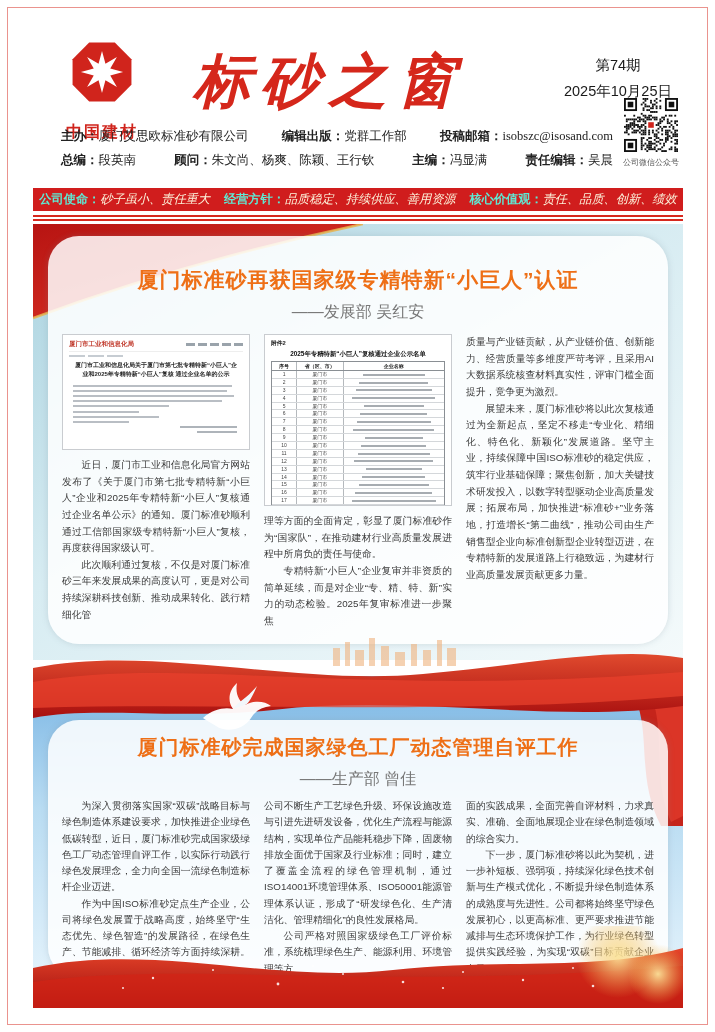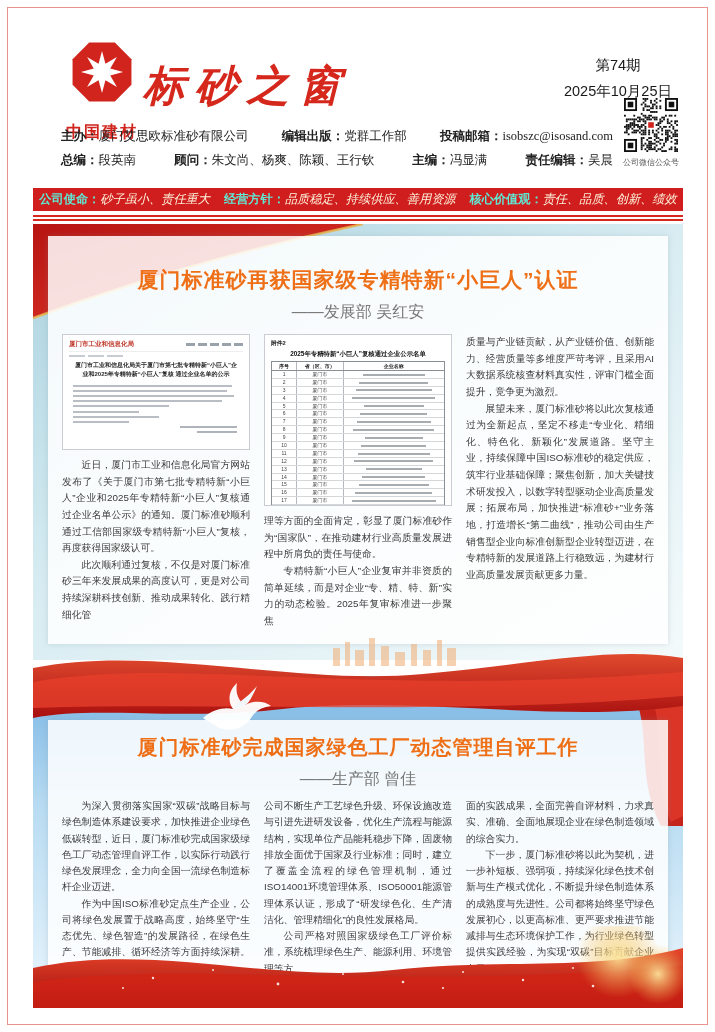--- a/index.html
+++ b/index.html
@@ -4,23 +4,23 @@
 <style>
   html,body{margin:0;padding:0;}
   body{width:715px;height:1032px;background:#ffffff;position:relative;overflow:hidden;
        font-family:"Liberation Sans",sans-serif;color:#333;}
   .frame{position:absolute;inset:7px;border:1px solid rgba(214,40,30,.5);pointer-events:none;z-index:9;}
 
   
   .header{position:absolute;left:33px;top:34px;width:650px;height:152px;}
   .logo-block{position:absolute;left:24px;top:6px;width:90px;text-align:center;}
   .logo-caption{font-size:16px;font-weight:bold;color:#d0241c;letter-spacing:2px;margin-top:14px;}
-  .masthead{position:absolute;left:110px;top:20px;width:372px;
+  .masthead{position:absolute;left:110px;top:4px;width:372px;text-align:center;
             font-family:"DejaVu Serif",serif;font-style:italic;font-weight:900;
-            font-size:42px;line-height:1.5;color:#d5271b;letter-spacing:10px;}
+            font-size:58px;line-height:1.5;color:#d5271b;letter-spacing:10px;}
   .issue-block{position:absolute;right:0;top:18px;width:130px;text-align:center;
                font-size:14.5px;color:#1a1a1a;line-height:1.8;}
   .credits{position:absolute;left:28px;top:90px;width:552px;font-size:12.5px;color:#222;font-family:Liberation Serif, serif;}
   .credits-row{display:flex;justify-content:space-between;line-height:24px;}
   .credit-label{font-weight:bold;}
   .qr-block{position:absolute;right:2px;top:64px;width:60px;text-align:center;}
   .qr-caption{font-size:8px;color:#555;margin-top:1px;}
 
   
   .mission{position:absolute;left:33px;top:188px;width:650px;height:23px;background:#d01d1d;
@@ -38,21 +38,21 @@
   .sec2-bg{position:absolute;left:0;top:452px;width:650px;height:332px;z-index:1;
            background:linear-gradient(180deg,#79b5e4 0%,#b9dcf2 40%,#eaf6fd 100%);}
   .wedge,.drape,.dove{position:absolute;z-index:2;}
   .wedge{left:0;top:0;}
   .drape{right:0;top:452px;}
   .dove{left:158px;top:454px;z-index:4;}
   .band{position:absolute;left:0;top:410px;width:650px;height:96px;z-index:3;}
   .bottom-ribbon{position:absolute;left:0;top:702px;width:650px;height:82px;z-index:3;}
 
   .card{position:absolute;left:15px;width:620px;background:rgba(255,255,255,.86);z-index:2;
-        box-shadow:0 0 6px rgba(120,140,150,.25);}
+        box-shadow:0 0 6px rgba(120,140,150,.25);border-radius:31px;}
   .card1{top:12px;height:408px;padding-top:30px;box-sizing:border-box;}
   .card2{top:496px;height:258px;padding-top:14px;box-sizing:border-box;}
   .art-title{margin:0;text-align:center;font-size:21px;font-weight:bold;color:#ee6f16;letter-spacing:1px;}
   .card2 .art-title{font-size:20px;}
   .byline{text-align:center;font-size:16px;color:#777;margin-top:8px;}
   .cols{display:flex;gap:14px;padding:0 14px;margin-top:11px;overflow:hidden;}
   .card1 .cols{height:315px;}
   .card2 .cols{height:196px;margin-top:8px;}
   .col{flex:1;min-width:0;}
   .col p{margin:0;font-size:9.8px;line-height:1.7;text-align:justify;color:#3a3a3a;text-indent:2em;}

